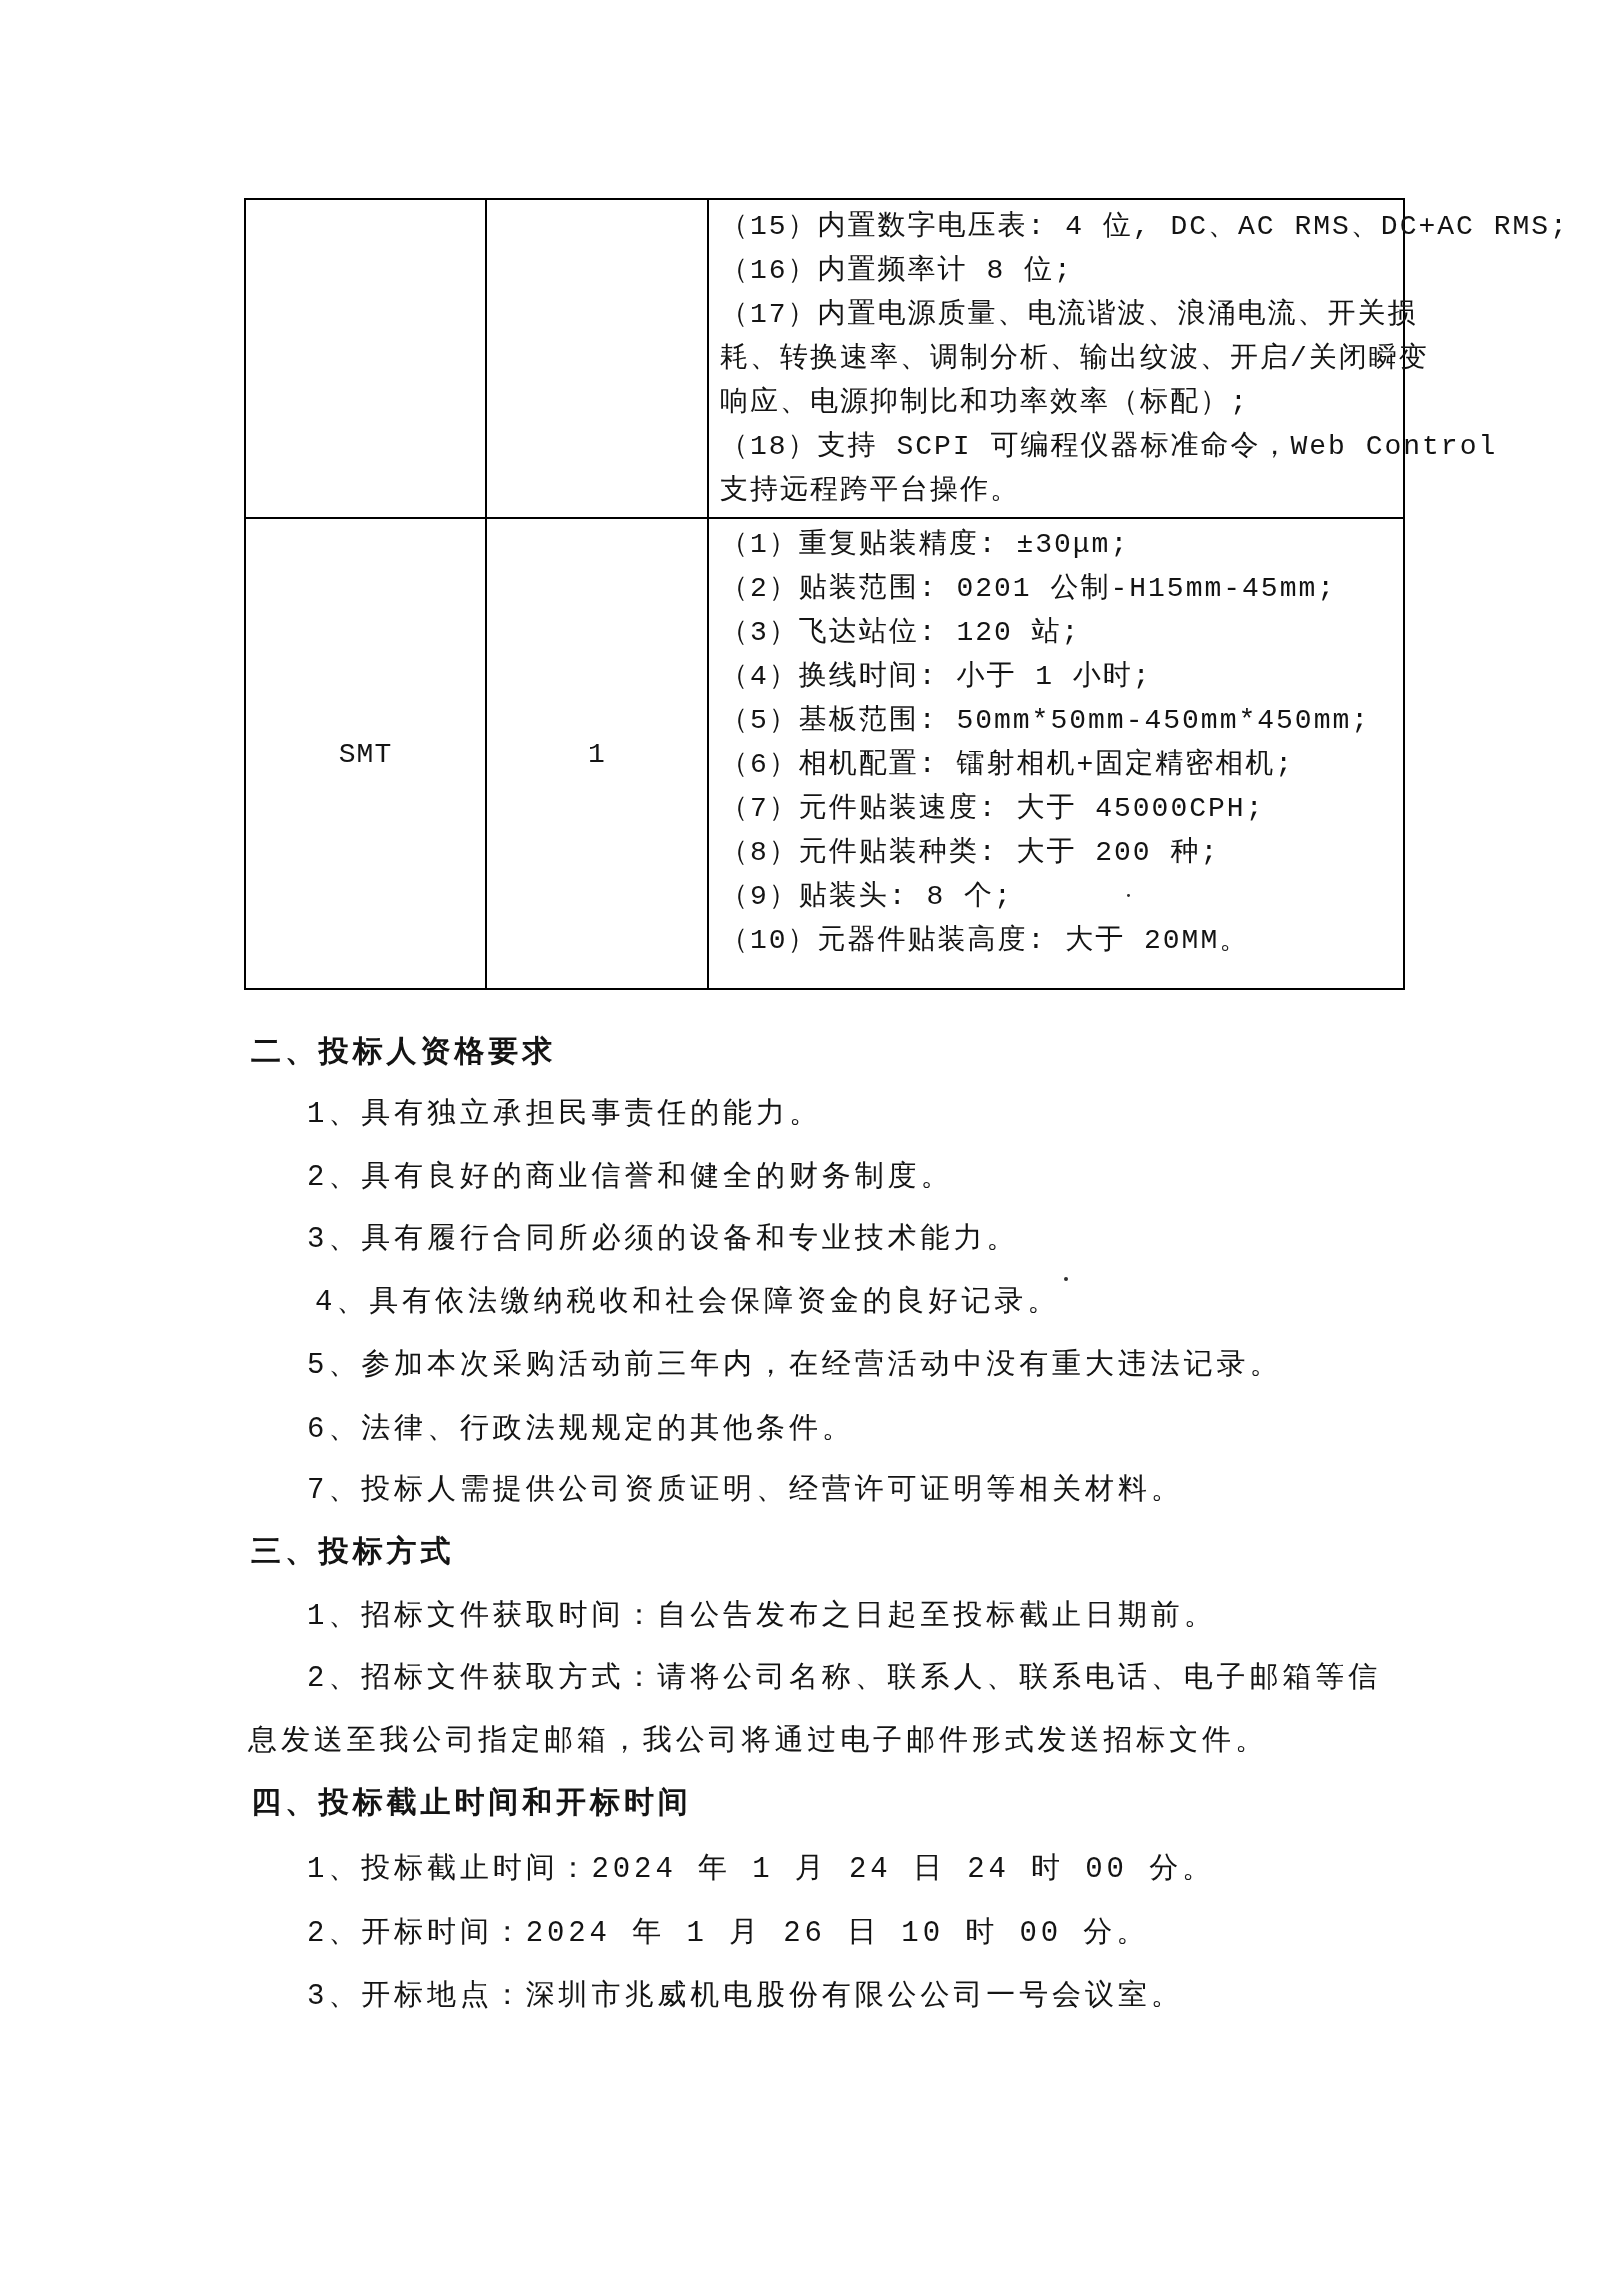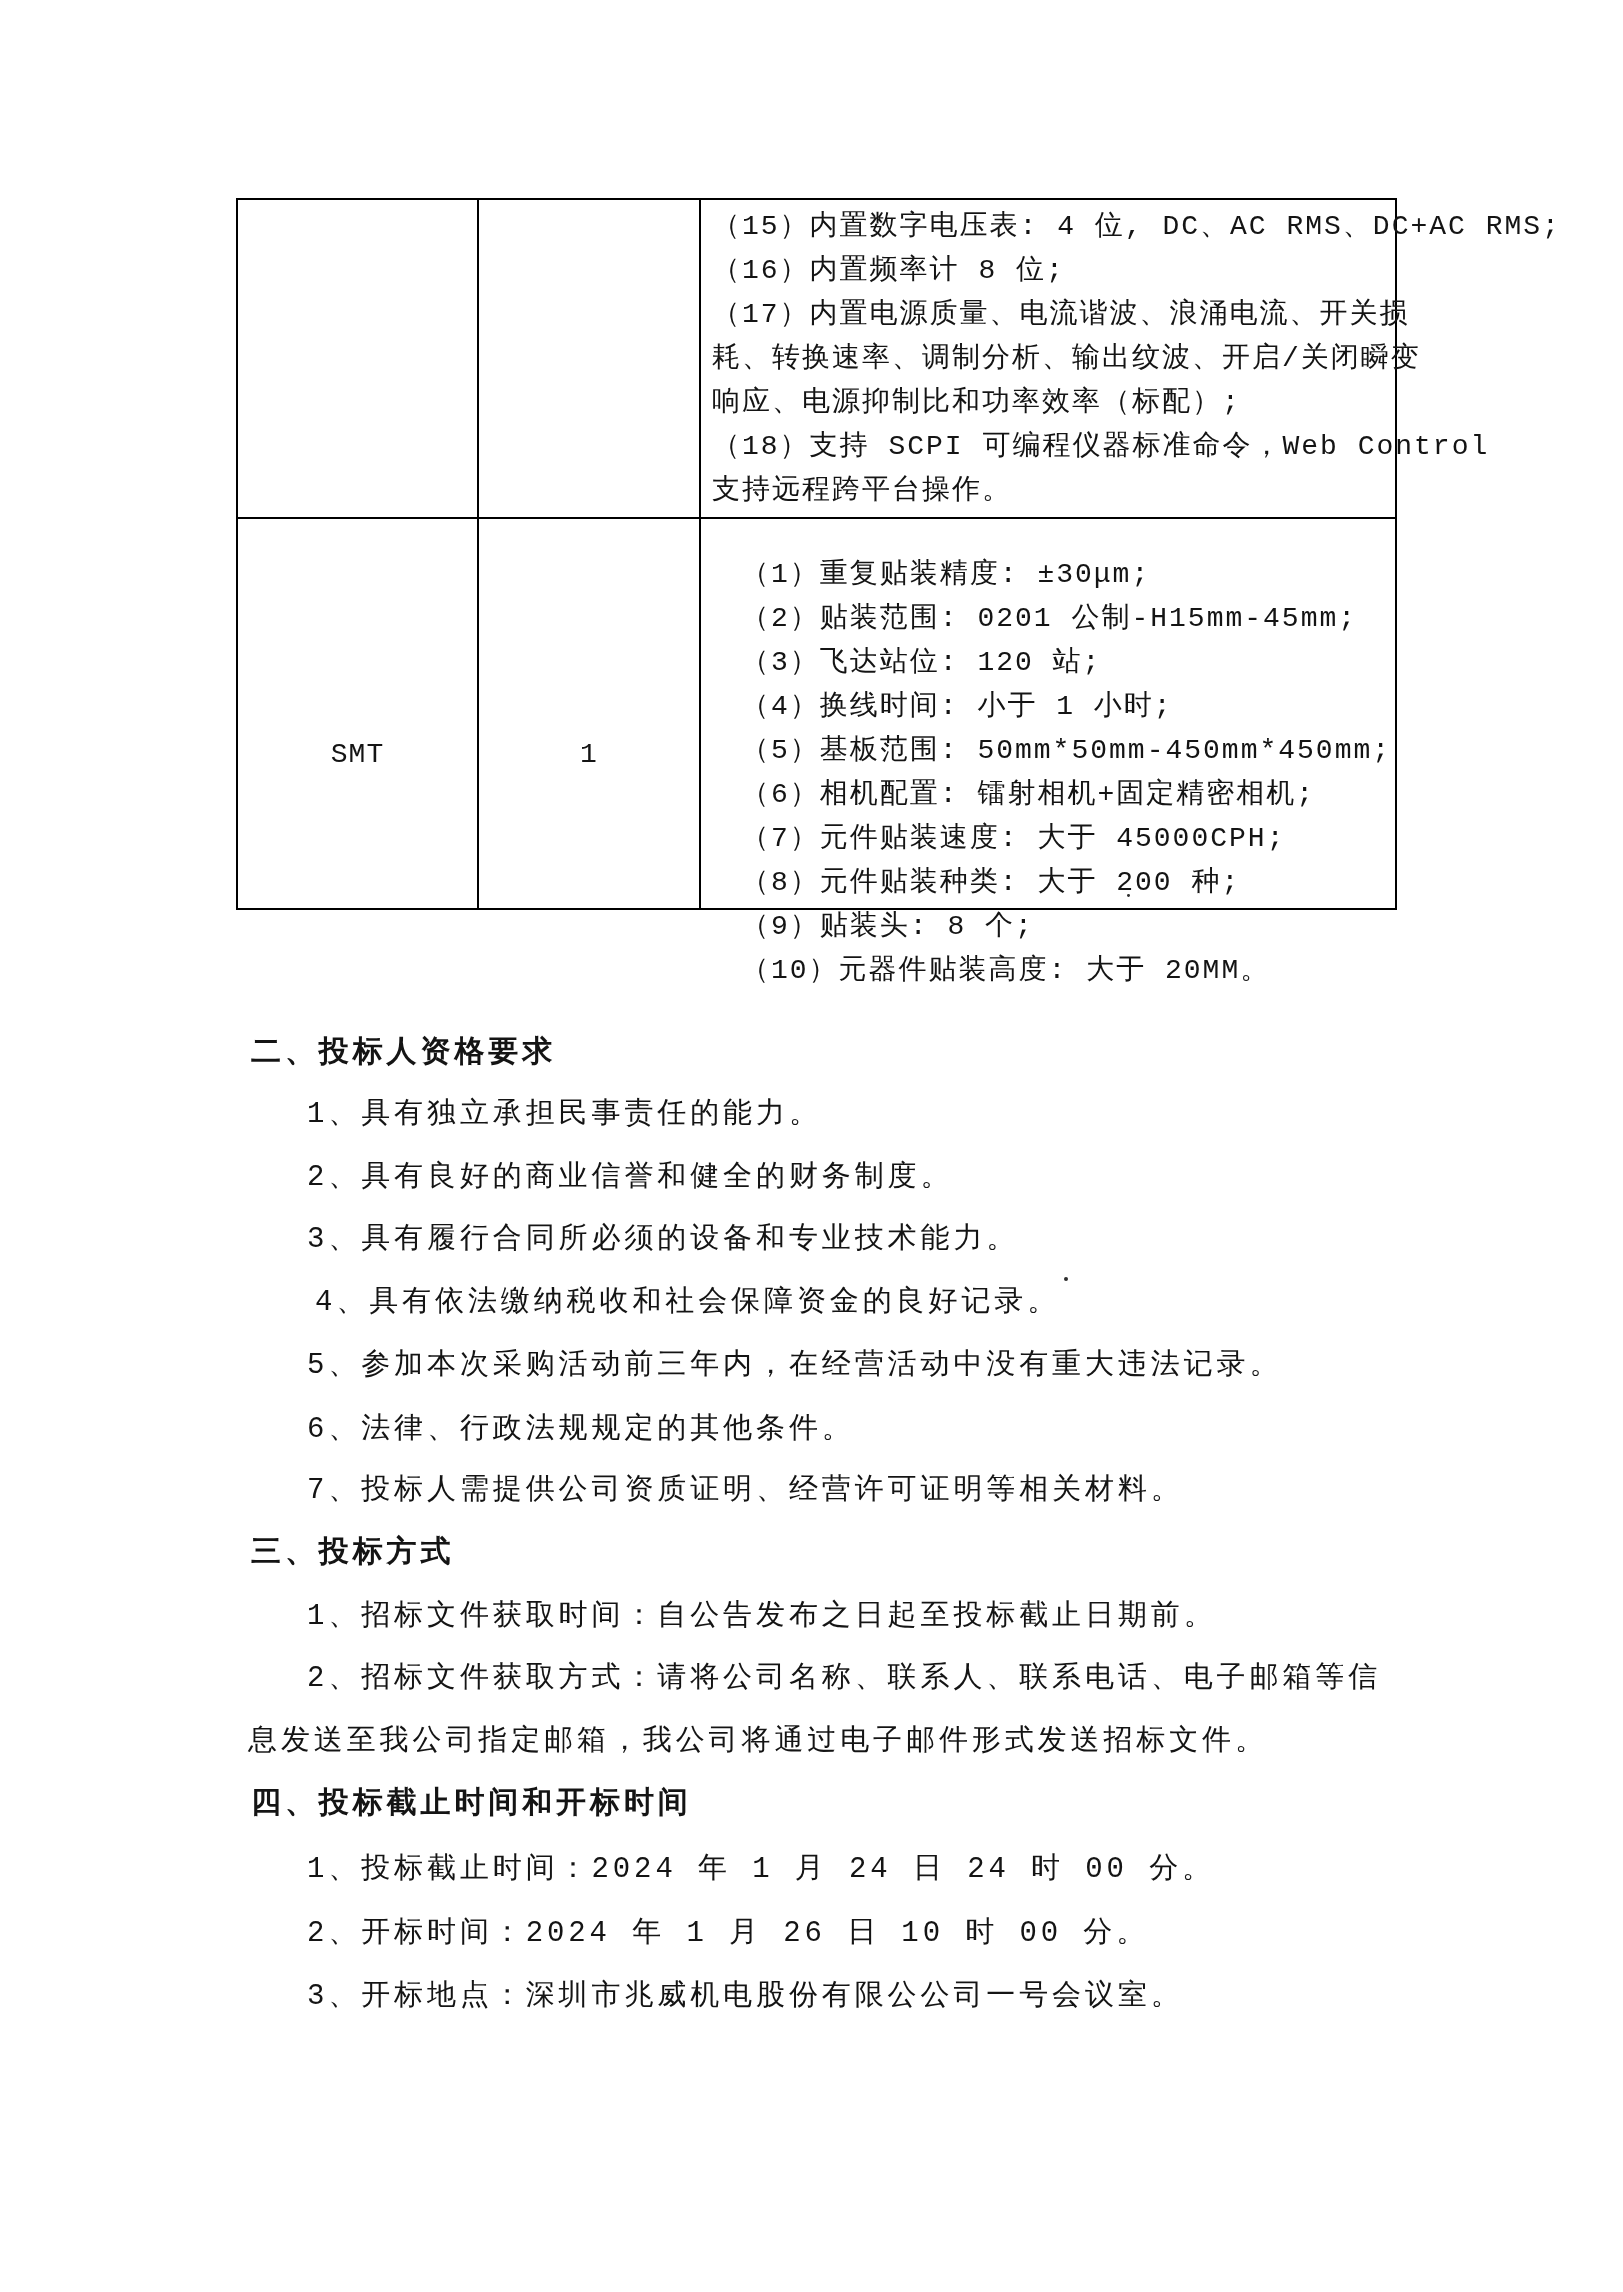--- a/index.html
+++ b/index.html
@@ -8,22 +8,22 @@
     width:1623px; height:2293px;
     margin:0 auto;
     background:#ffffff;
     color:#141414;
     font-family:"Liberation Mono","DejaVu Sans Mono",monospace;
     overflow:hidden;
   }
 
   
   .tbl {
-    position:absolute; left:236px; top:198px;
-    width:1161px; height:712px;
+    position:absolute; left:244px; top:198px;
+    width:1161px; height:792px;
     border:2.9px solid #000;
     box-sizing:border-box;
   }
   .vline { position:absolute; top:0; width:2px; height:100%; background:#000; }
   .vline.c1 { left:239px; }
   .vline.c2 { left:461px; }
   .hline { position:absolute; left:0; top:317px; width:100%; height:2px; background:#000; }
 
   .cell-center {
     position:absolute; top:321px; height:466px;
@@ -32,21 +32,21 @@
   }
   .cell-device { left:0; width:239px; }
   .cell-qty    { left:241px; width:220px; }
 
   .specs {
     position:absolute; left:474px; width:676px;
     font-size:28px; letter-spacing:2px;
     white-space:nowrap;
   }
   .specs1 { top:2px;   line-height:44px; padding-top:2.9px; }
-  .specs2 { top:319px; line-height:44px; padding-top:34px;margin-left:29px; }
+  .specs2 { top:319px; line-height:44px; padding-top:4px; }
 
   
   .tline {
     position:absolute;
     font-size:29px; line-height:41px;
     letter-spacing:3.9px;
     white-space:nowrap;
   }
   .heading { font-weight:bold; font-size:30px; letter-spacing:3.9px; }
 

